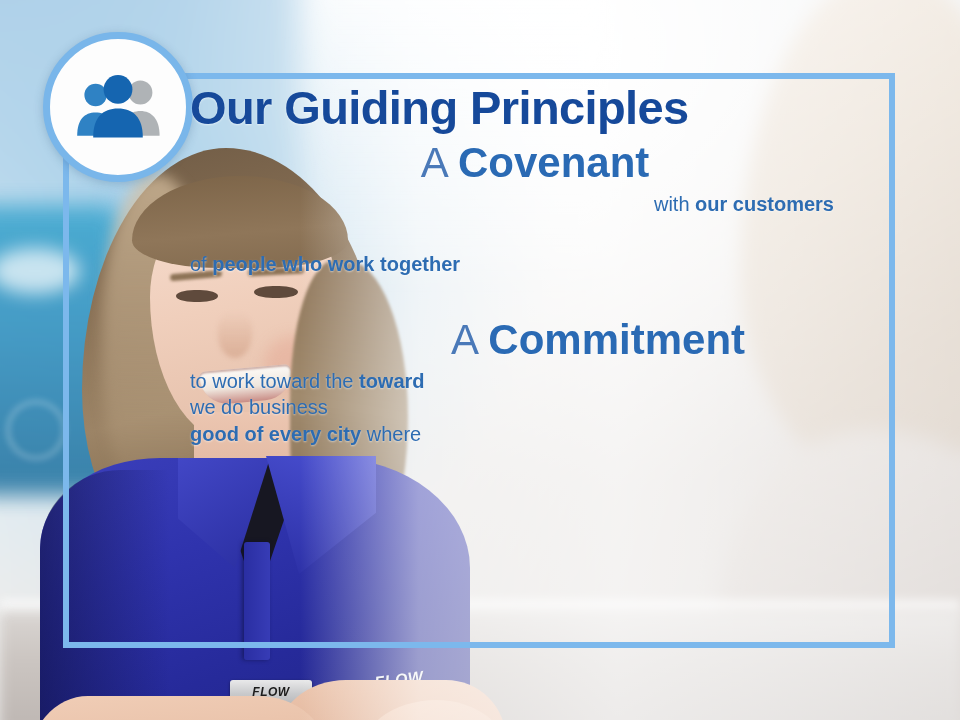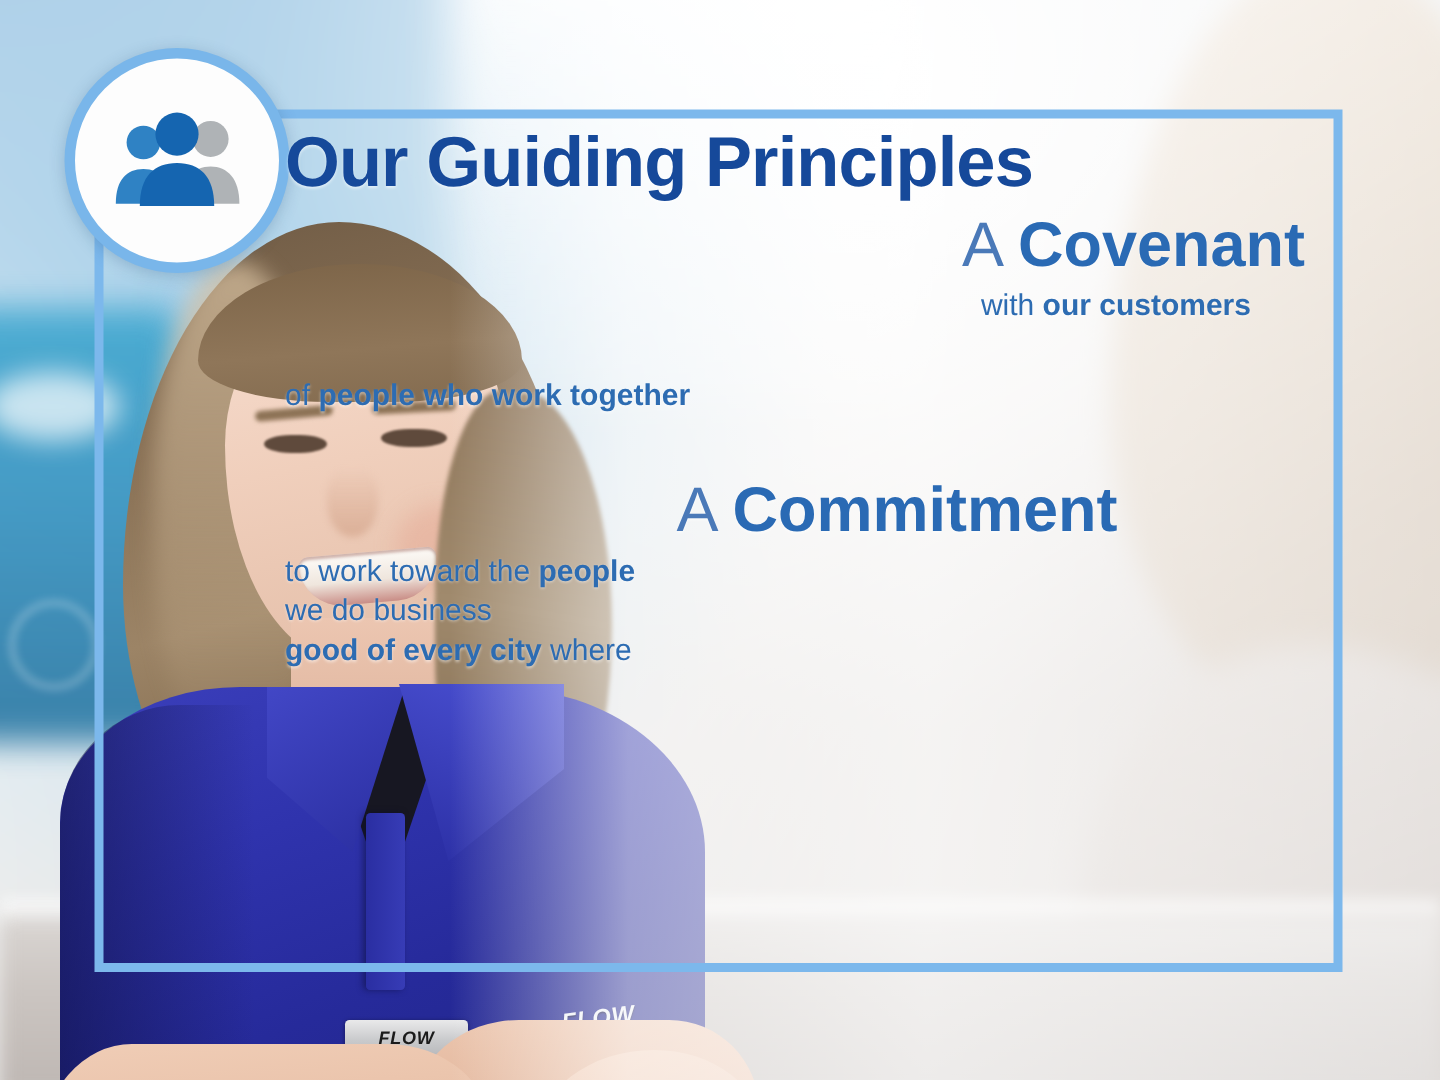--- a/index.html
+++ b/index.html
@@ -234,21 +234,21 @@
     color:#2d6cb2;font-size:20px;line-height:1.32;margin-top:6px;
     text-shadow:0 1px 2px rgba(255,255,255,.5);
   }
   .p-sub .b{font-weight:bold;}
   .sub-center{text-align:right;}
   .sub-right{padding-right:12px;}
 
   .block-cov{margin-top:10px;}
   .block-com{margin-top:34px;}
   .block-cmt{margin-top:40px;}
-  .head-cov{padding-left:10px;text-align:right;}
+  .head-cov{padding-left:10px;}
   .head-com{padding-left:70px;}
   .head-cmt{padding-left:136px;}
   .sub-cov{padding-right:36px;}
   .sub-com{padding-right:24px;}
   .sub-cmt{padding-right:16px;}
 </style>
 </head>
 <body>
 
 <div class="stage">
@@ -337,20 +337,20 @@
         <div><span>of </span><span class="b">people who work together</span></div>
       </div>
     </div>
 
     <div class="principle block-cmt">
       <div class="p-head head-cmt">
         <span class="art">A</span>
         <span class="key">Commitment</span>
       </div>
       <div class="p-sub sub-right sub-cmt">
-        <div><span>to work toward the </span><span class="b">people</span></div>
+        <div><span>to work toward the </span><span class="b">toward</span></div>
         <div><span>we do business</span></div>
         <div><span class="b">good of every city</span><span> where</span></div>
       </div>
     </div>
 
   </div>
 </div>
 
 </body></html>

